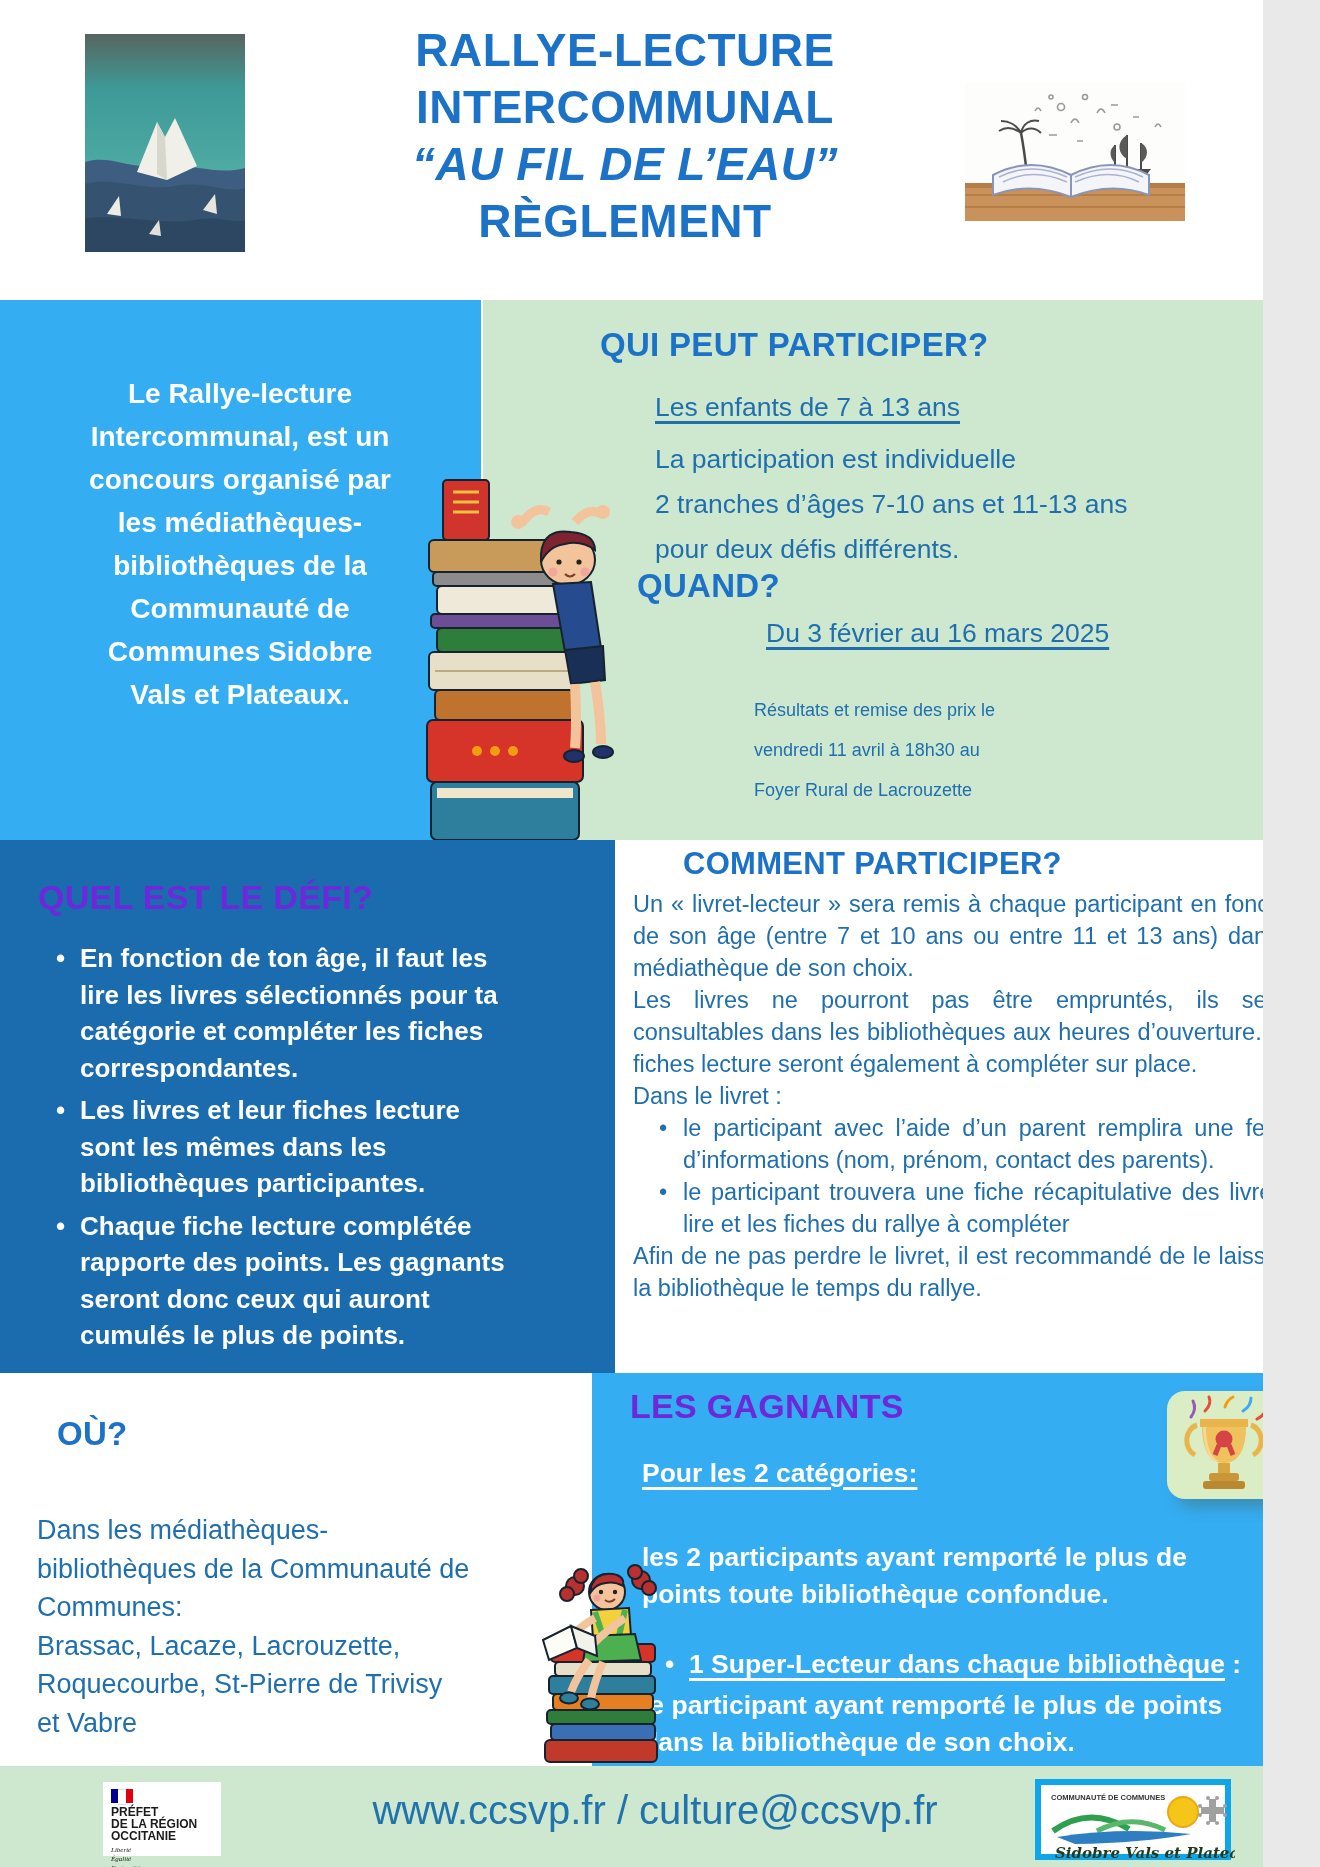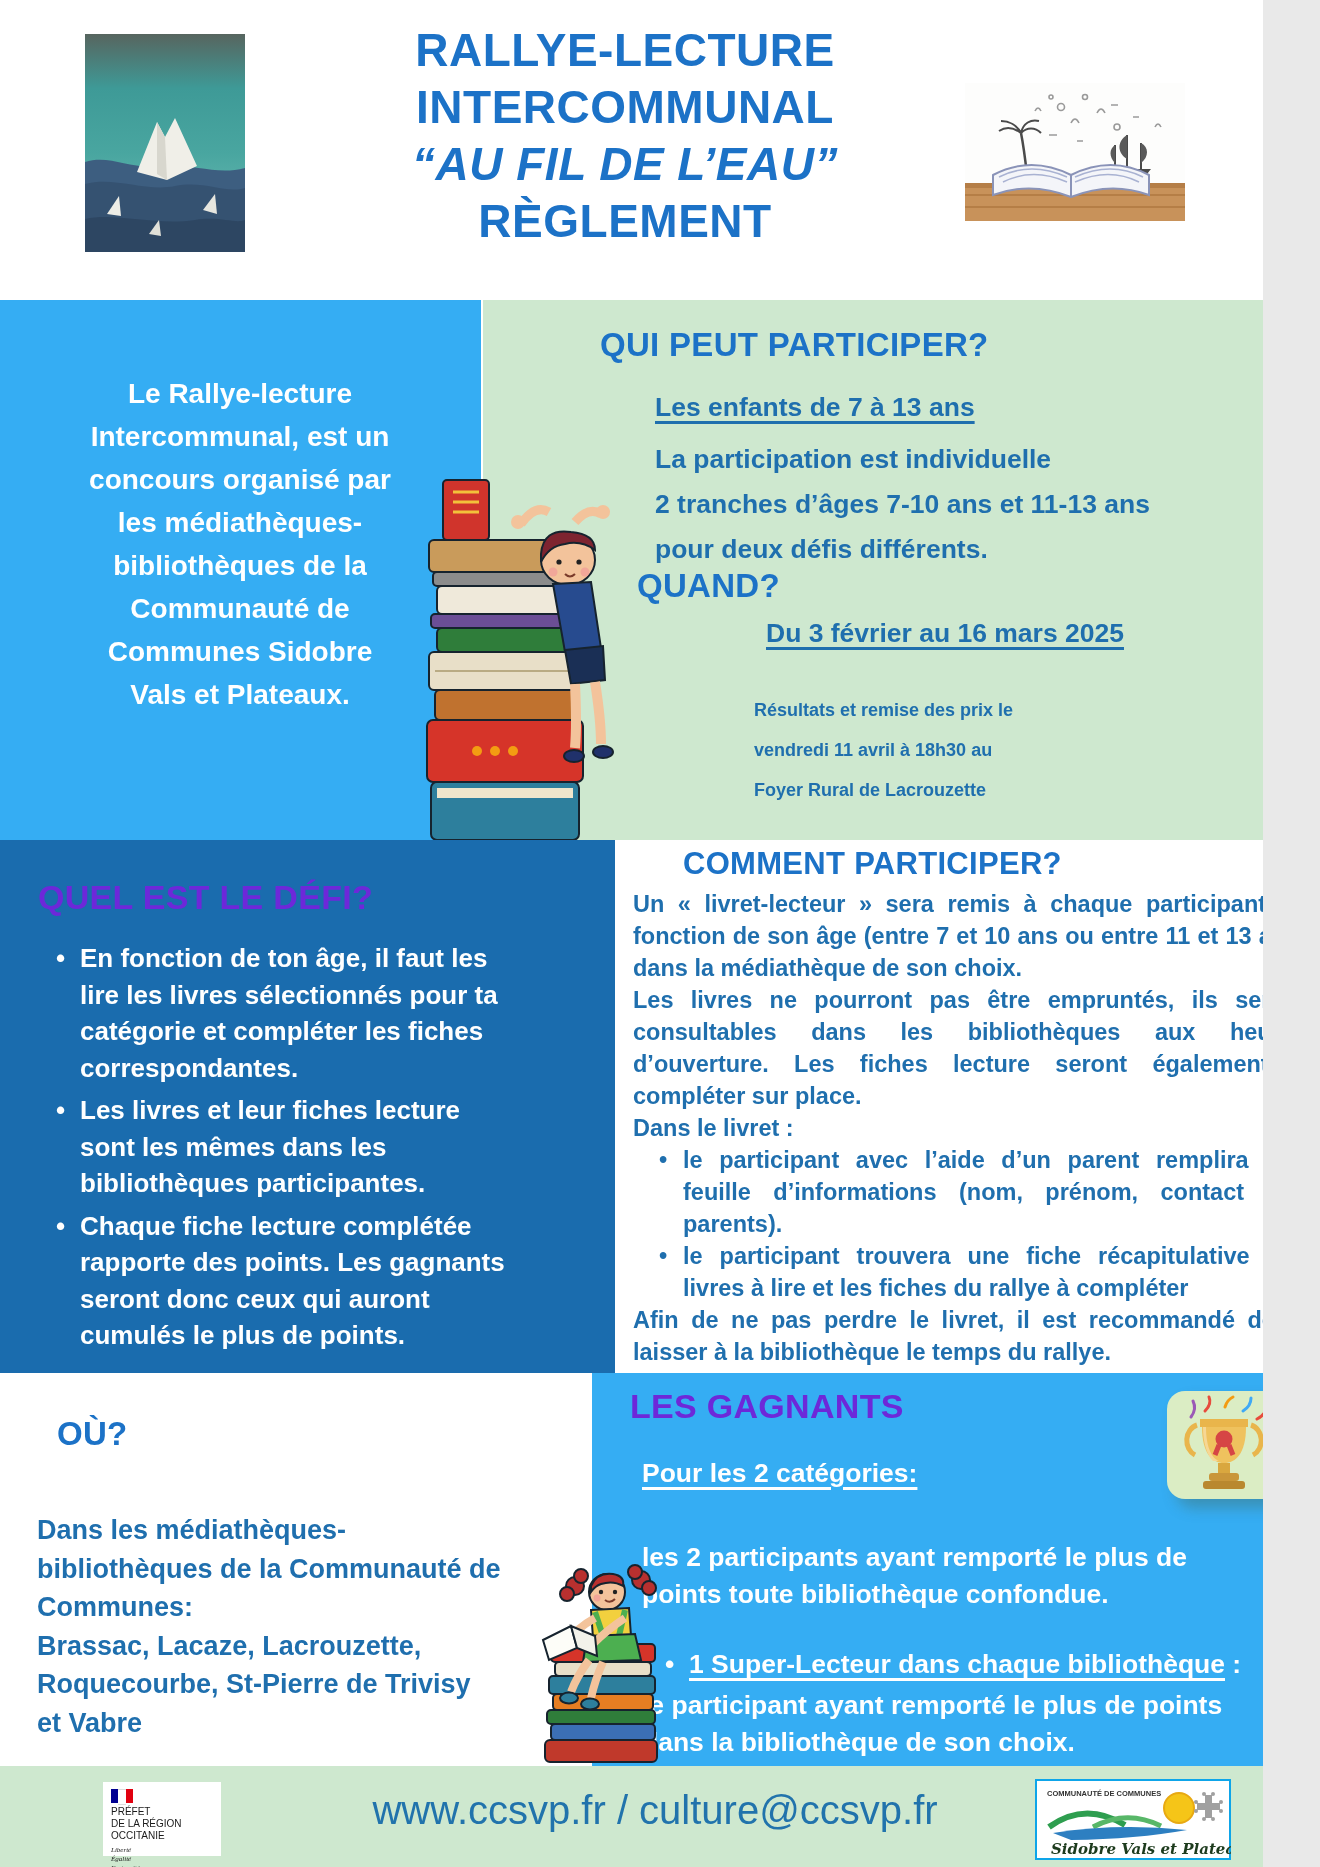--- a/index.html
+++ b/index.html
@@ -10,40 +10,40 @@
   
   .blk-lightblue{background:#35ADF3;}
   .blk-green{background:#CEE8CF;}
   .blk-darkblue{background:#1A6CAE;}
 
   
   .title-line{font-weight:900;color:#1C72C7;font-size:46px;line-height:57px;letter-spacing:.5px;}
   .title-ital{font-style:italic;}
   .h-blue{font-weight:900;color:#1C72C7;letter-spacing:.3px;}
   .h-white{font-weight:900;color:#6d28d9;letter-spacing:.3px;}
-  .t-blue{font-weight:bold;color:#1F6FAE;}
+  .t-blue{font-weight:normal;color:#1F6FAE;}
   .t-white{font-weight:bold;color:#ffffff;}
   .pre{white-space:pre-line;}
   .u{text-decoration:underline;text-decoration-thickness:2.5px;text-underline-offset:5px;}
   .just{text-align:justify;}
 
   .bullet-row{display:flex;align-items:flex-start;}
   .bullet-mark{flex:0 0 24px;}
   .bullet-text{flex:1;}
 
   
   .prefet-box{background:#fff;padding:7px 8px;box-sizing:border-box;color:#1a1a1a;}
   .flag{display:flex;height:14px;width:22px;margin-bottom:3px;}
   .flag span{flex:1;height:100%;}
   .flag .f-b{background:#000091;}
   .flag .f-w{background:#ffffff;border-top:1px solid #ddd;border-bottom:1px solid #ddd;}
   .flag .f-r{background:#E1000F;}
-  .prefet-name{font-size:10px;line-height:12px;font-weight:normal;}
+  .prefet-name{font-size:12px;line-height:12px;font-weight:bold;}
   .prefet-motto{font-size:7px;line-height:9px;font-style:italic;margin-top:4px;font-family:"Liberation Serif",serif;}
-  .cc-box{background:#fff;border:2px solid #0ea5e9;box-sizing:border-box;}
+  .cc-box{background:#fff;border:6px solid #0ea5e9;box-sizing:border-box;}
   .trophy-box{background:#DBEDC4;border-radius:18px;box-shadow:9px 9px 14px rgba(70,95,70,.35);}
 </style>
 </head>
 <body>
 
 <div class="page">
 
   <div class="abs" style="left:85px;top:34px;width:160px;height:218px;">
     <svg width="160" height="218" viewBox="0 0 160 218">
       <defs>

